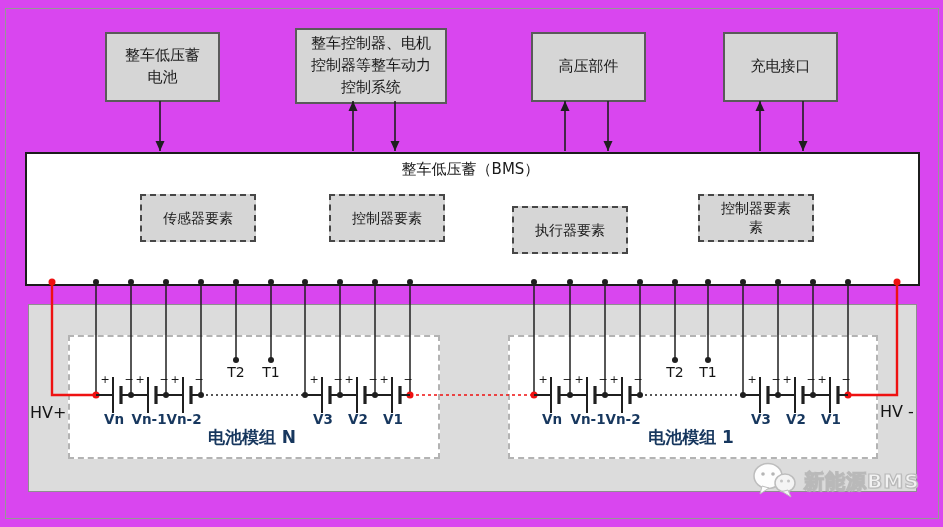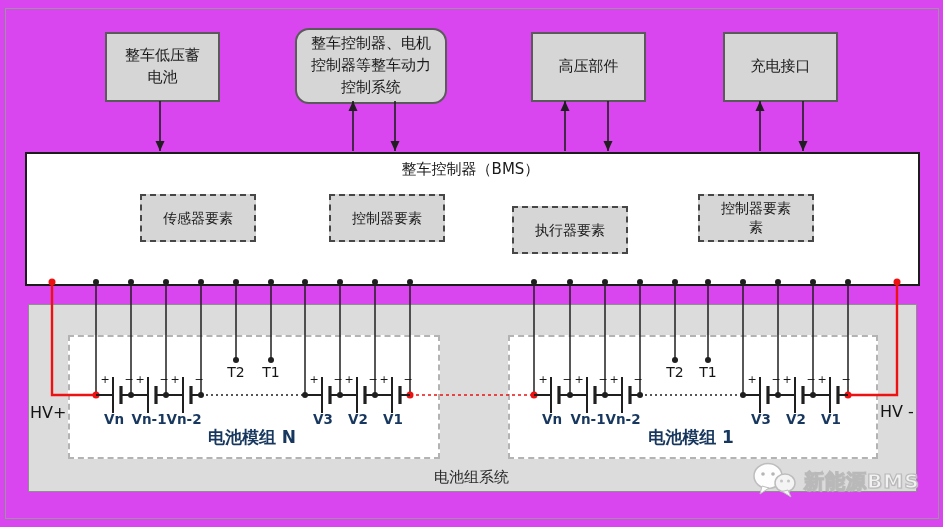--- a/index.html
+++ b/index.html
@@ -35,40 +35,39 @@
        -webkit-text-stroke:1.2px #b9b9b9;text-shadow:1px 1px 1px #c9c9c9;}
 </style>
 </head>
 <body>
 
 <div class="page">
   <div class="frame"></div>
 
   <div class="box" style="left:105px;top:32px;width:111px;height:66px;">整车低压蓄
 电池</div>
-  <div class="box" style="left:295px;top:28px;width:148px;height:72px;border-radius:14px;">整车控制器、电机
+  <div class="box" style="left:295px;top:28px;width:148px;height:72px;">整车控制器、电机
 控制器等整车动力
 控制系统</div>
   <div class="box" style="left:531px;top:32px;width:111px;height:66px;">高压部件</div>
   <div class="box" style="left:723px;top:32px;width:111px;height:66px;">充电接口</div>
 
   <div class="bms"></div>
-  <div class="bms-title">整车控制器（BMS）</div>
+  <div class="bms-title">整车低压蓄（BMS）</div>
   <div class="element" style="left:140px;">传感器要素</div>
   <div class="element" style="left:329px;">控制器要素</div>
   <div class="element" style="left:512px;margin-top:12px;">执行器要素</div>
   <div class="element" style="left:698px;">控制器要素
 素</div>
 
   <div class="pack"></div>
   <div class="module" style="left:68px;width:368px;"></div>
   <div class="module" style="left:508px;width:366px;"></div>
   <div class="module-label" style="left:68px;width:368px;">电池模组 N</div>
   <div class="module-label" style="left:508px;width:366px;">电池模组 1</div>
-  <div class="pack-label">电池组系统</div>
   <div class="hv-label" style="left:30px;top:403px;">HV+</div>
   <div class="hv-label" style="left:880px;top:402px;">HV -</div>
 
   <svg class="wires" width="943" height="527" id="wires">
       <line x1="160" y1="101" x2="160" y2="151" stroke="#1f1f1f" stroke-width="1.6"></line>
       <polygon points="155.5,141 164.5,141 160,151" fill="#1f1f1f"></polygon>
       <line x1="353" y1="101" x2="353" y2="151" stroke="#1f1f1f" stroke-width="1.6"></line>
       <polygon points="348.5,111 357.5,111 353,101" fill="#1f1f1f"></polygon>
       <line x1="395" y1="101" x2="395" y2="151" stroke="#1f1f1f" stroke-width="1.6"></line>
       <polygon points="390.5,141 399.5,141 395,151" fill="#1f1f1f"></polygon>

